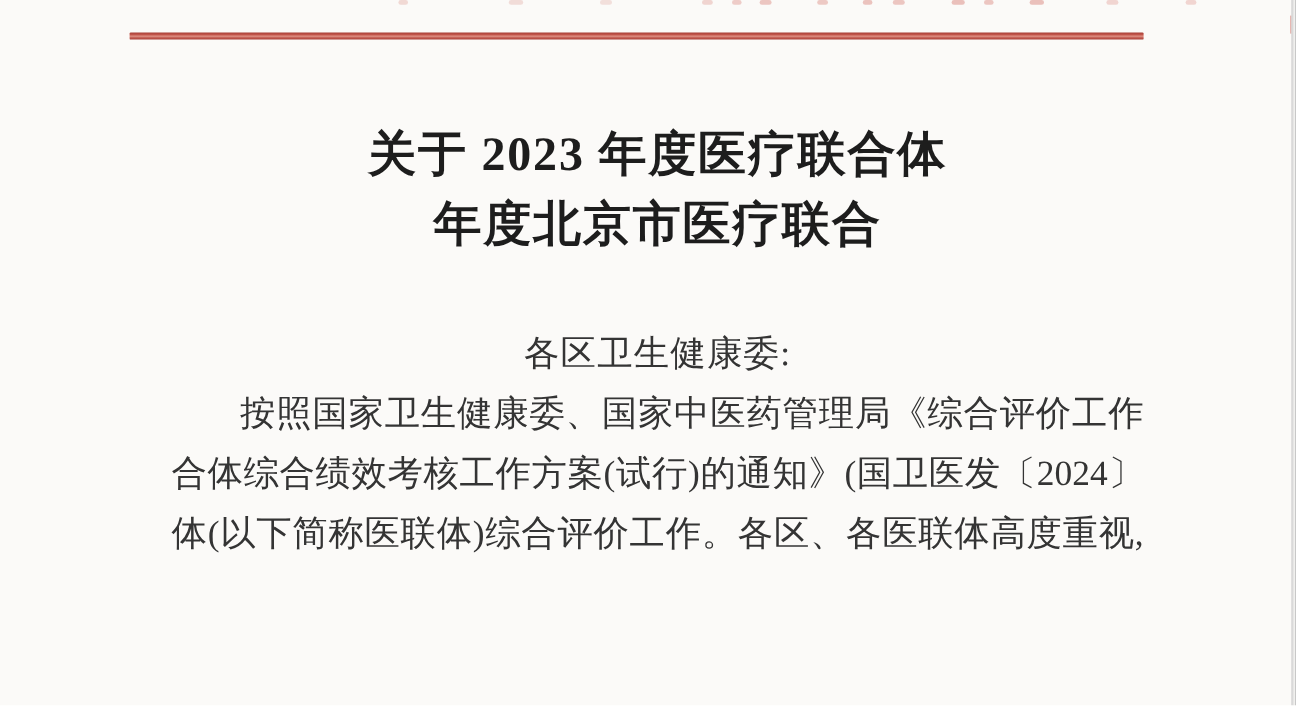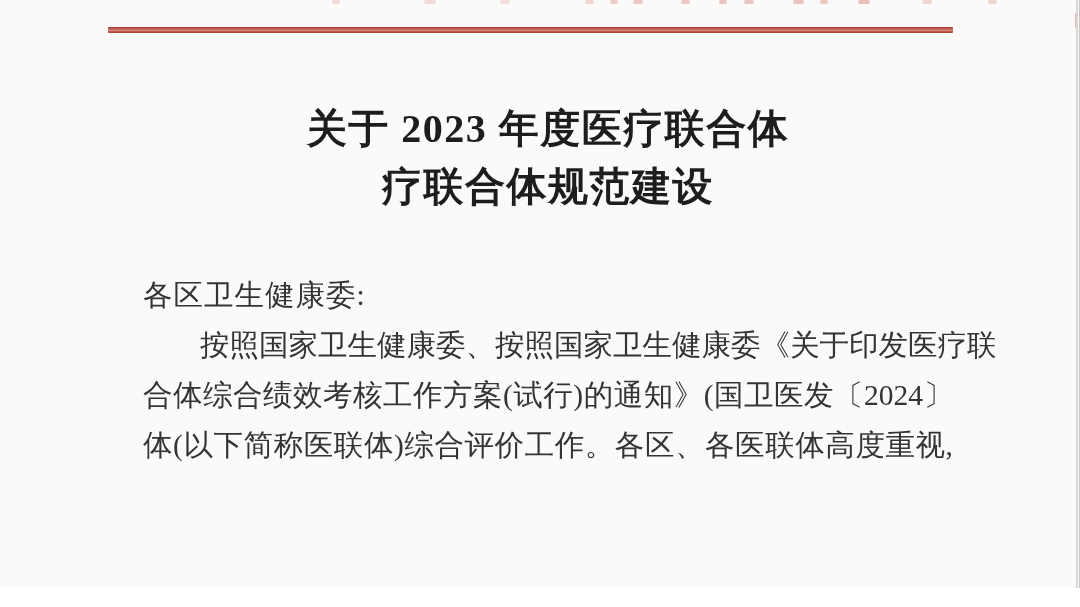--- a/index.html
+++ b/index.html
@@ -97,21 +97,21 @@
     position: absolute;
     left: 143px;
     top: 270px;
     width: 810px;
     font-size: 29.5px;
     color: #343434;
   }
   .salutation {
     height: 50px;
     line-height: 50px;
-    text-align: left;
+    text-align: center;
     letter-spacing: 1px;
   }
   .p-line {
     height: 50px;
     line-height: 50px;
     text-align: justify;
     text-align-last: justify;
     text-justify: inter-character;
     white-space: nowrap;
   }
@@ -138,26 +138,26 @@
     <span class="cm11"></span>
     <span class="cm12"></span>
     <span class="cm13"></span>
     <span class="cm14"></span>
   </div>
 
   <div class="red-rule"></div>
 
   <div class="title">
     <div>关于 2023 年度医疗联合体</div>
-    <div>疗联合体规范建设</div>
+    <div>年度北京市医疗联合</div>
   </div>
 
   <div class="body-block">
     <div class="salutation">各区卫生健康委:</div>
-    <div class="p-line indent">按照国家卫生健康委、按照国家卫生健康委《关于印发医疗联</div>
+    <div class="p-line indent">按照国家卫生健康委、国家中医药管理局《综合评价工作</div>
     <div class="p-line">合体综合绩效考核工作方案(试行)的通知》(国卫医发〔2024〕</div>
     <div class="p-line">体(以下简称医联体)综合评价工作。各区、各医联体高度重视,</div>
   </div>
 
   <div class="edge-red-tick"></div>
   <div class="page-edge"></div>
   <div class="page-edge-outer"></div>
 
 </div>
 

